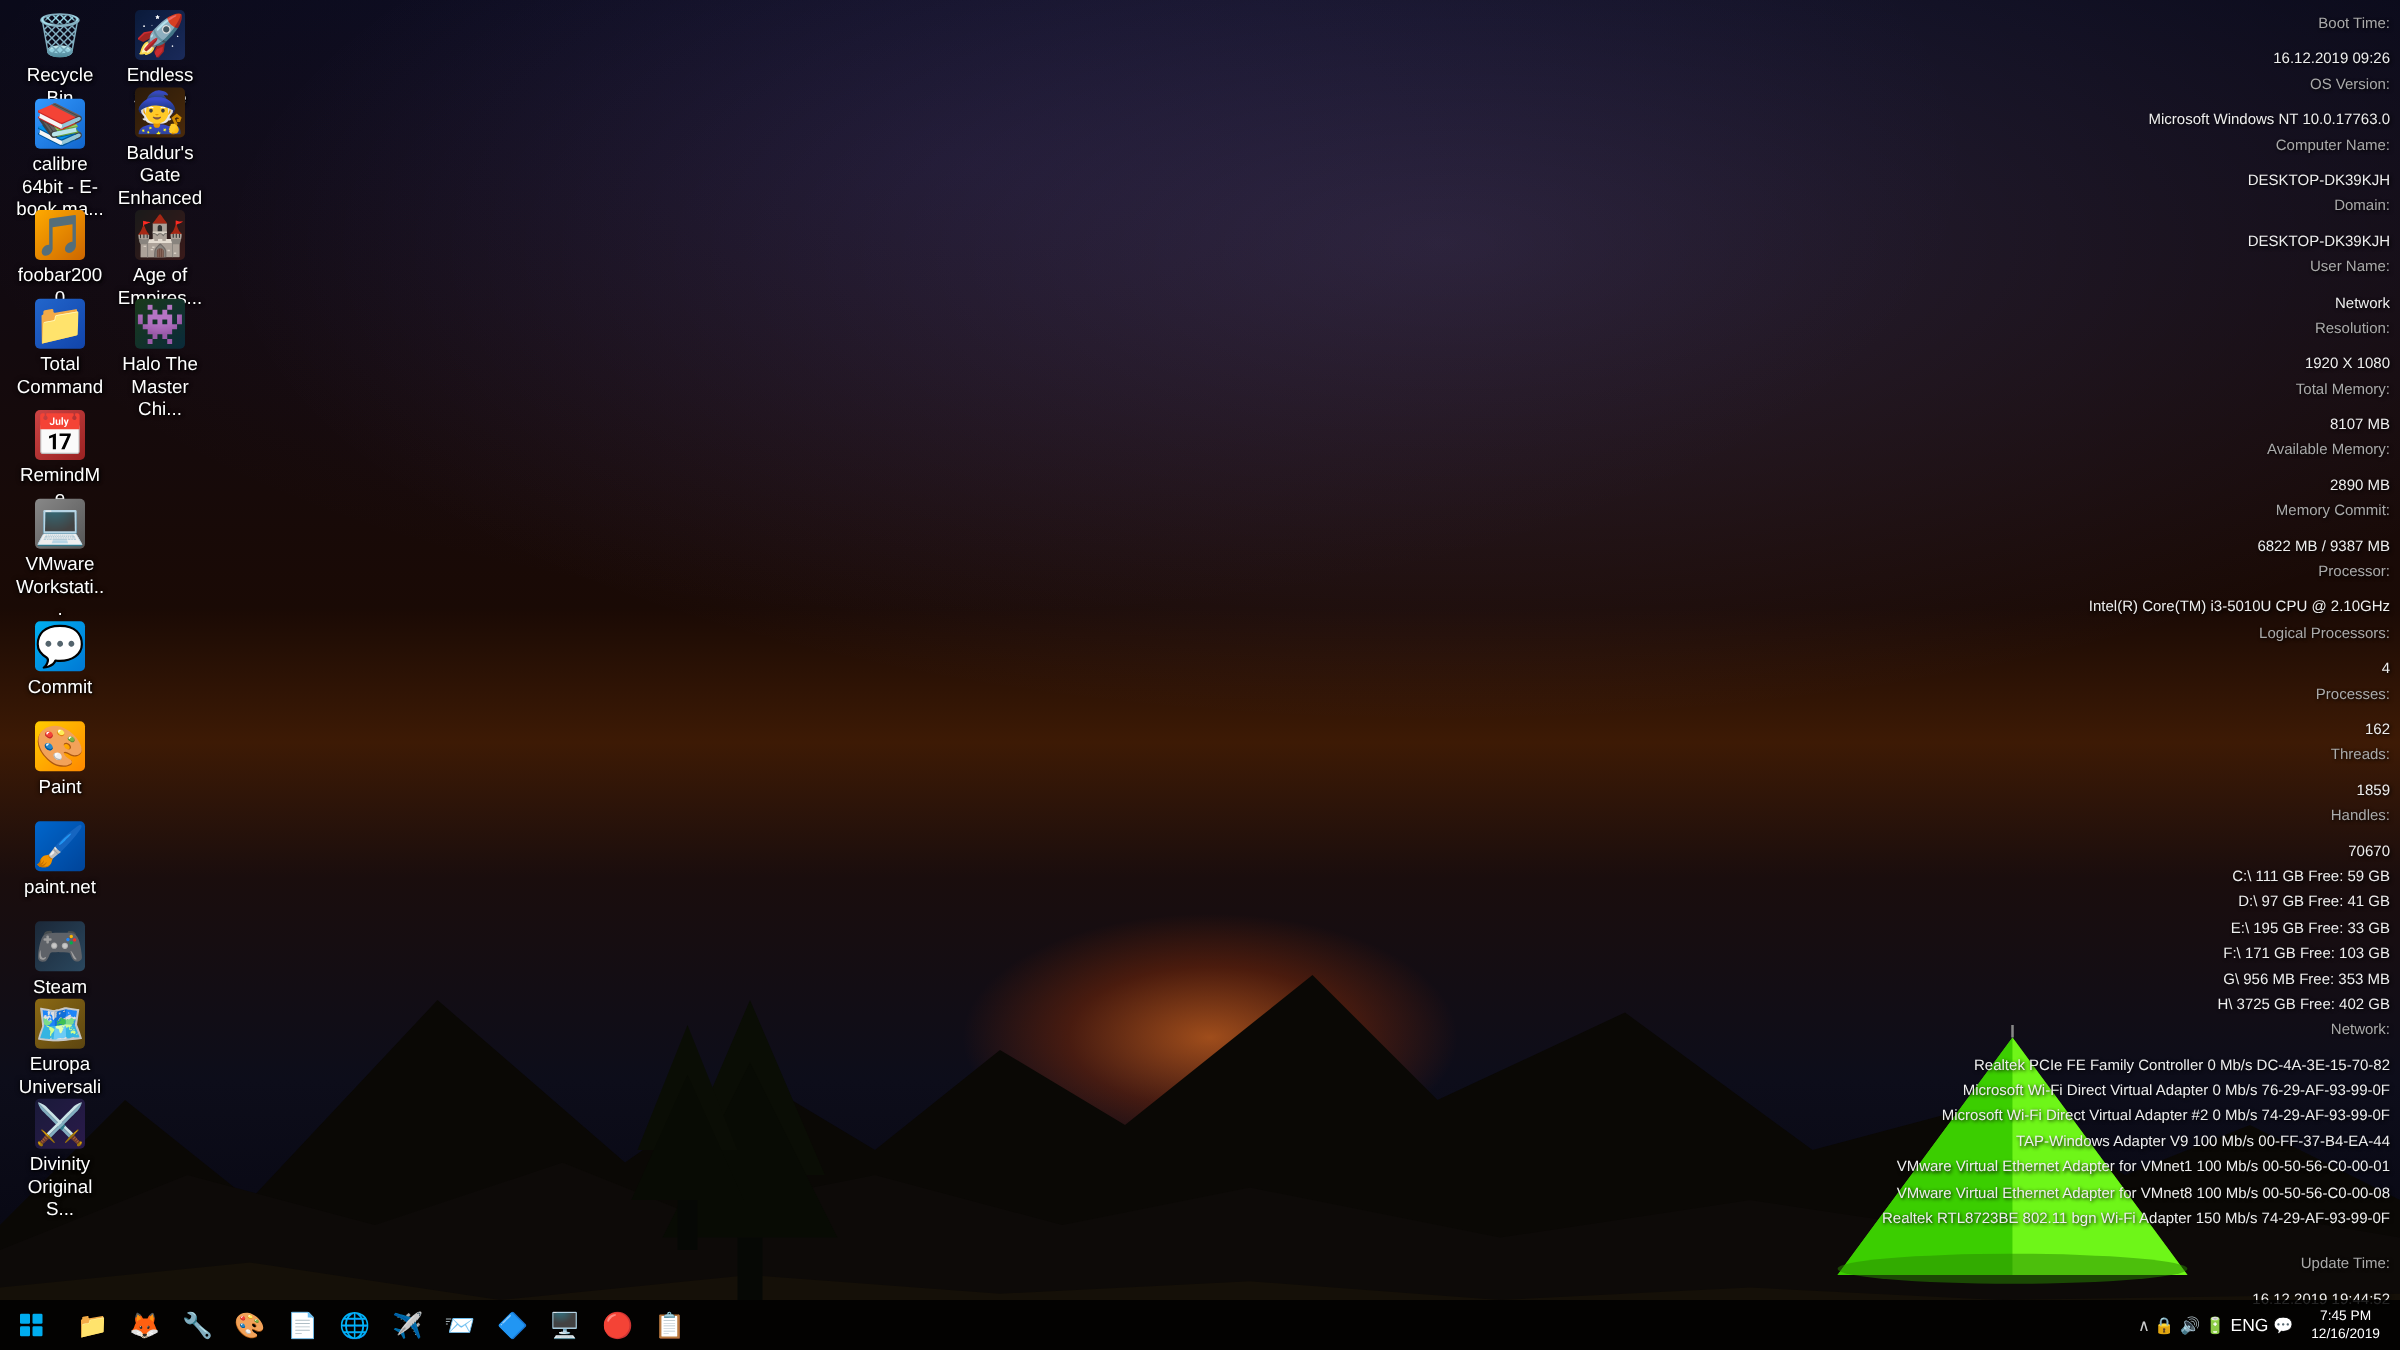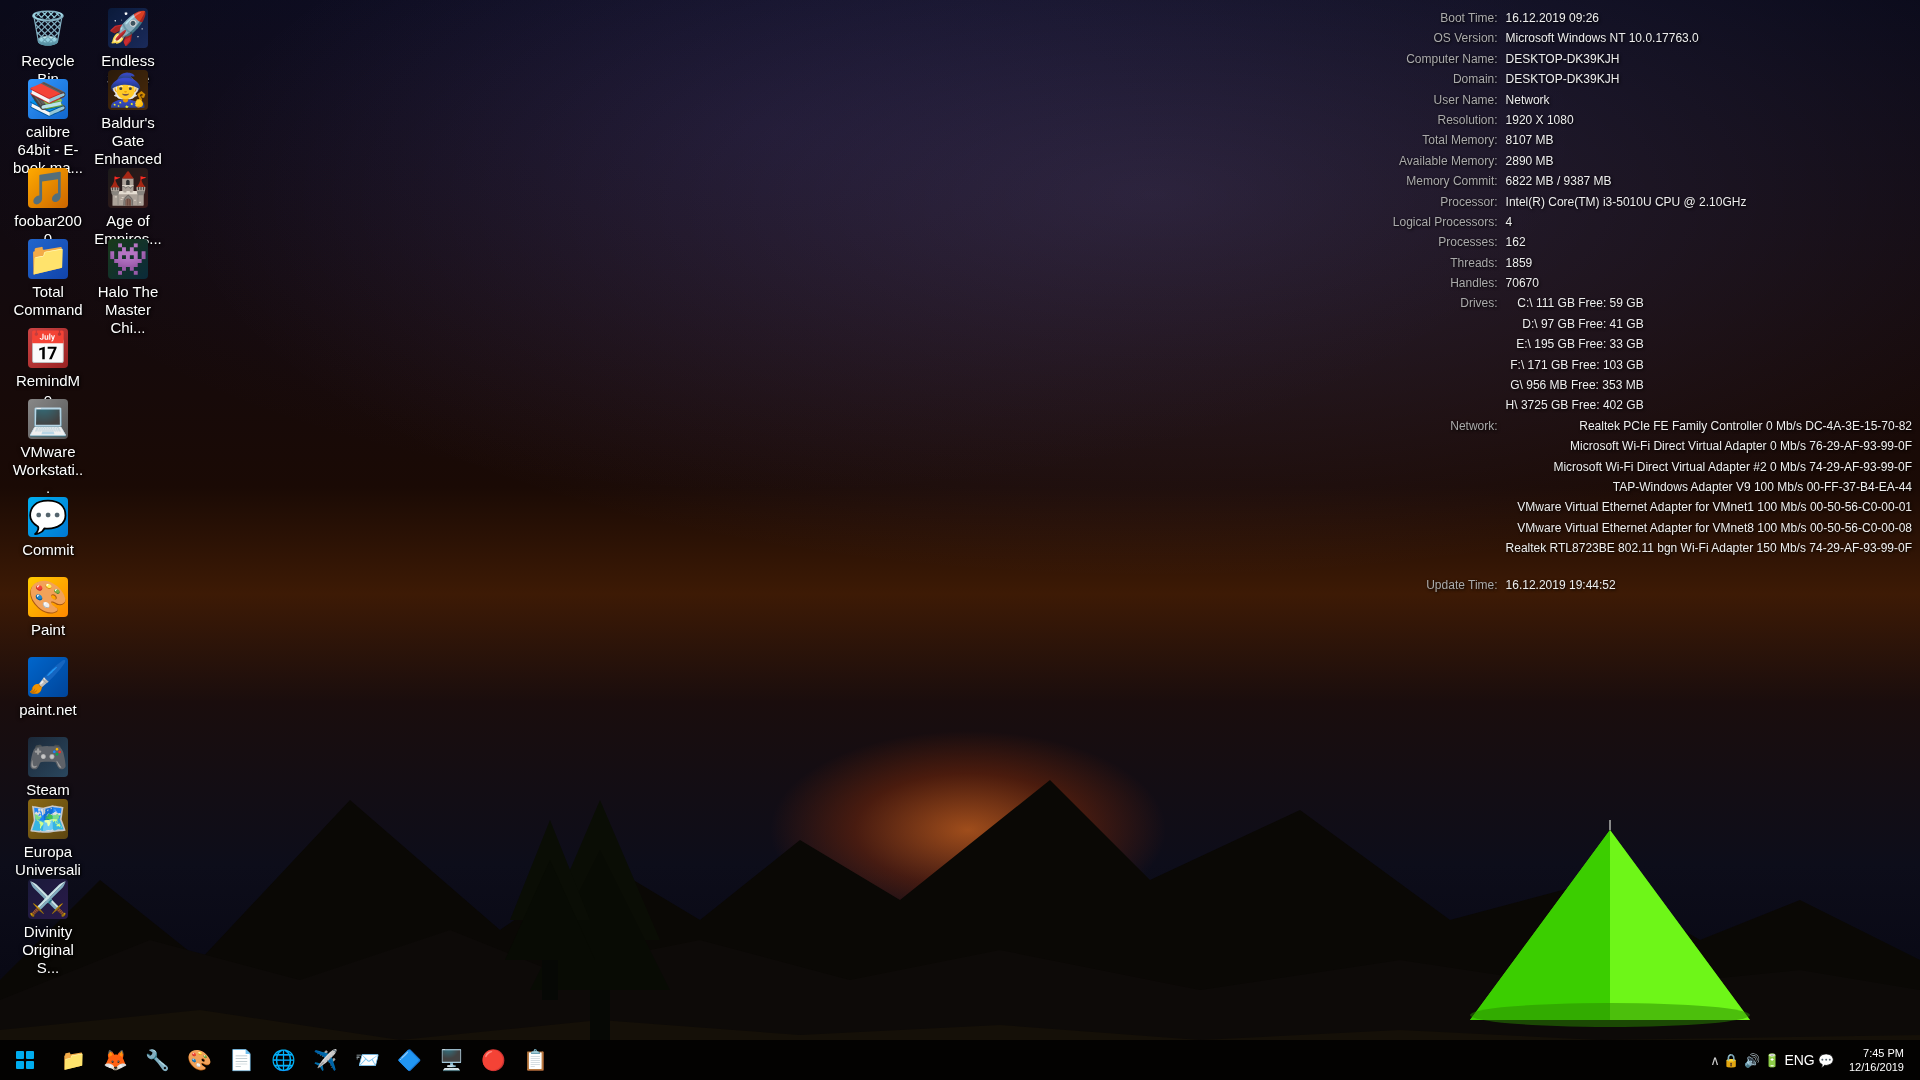--- a/index.html
+++ b/index.html
@@ -97,21 +97,21 @@
       color: #ccc;
     }
     .tray-icon {
       font-size: 13px;
       color: #ccc;
       cursor: pointer;
     }
     #clock {
       display: flex;
       flex-direction: column;
-      align-items: flex-end;
+      align-items: center;
       color: #fff;
       font-size: 11px;
       line-height: 1.3;
       cursor: pointer;
       padding: 0 8px;
     }
 
     
     #desktop-icons {
       position: absolute;
@@ -182,20 +182,21 @@
       right: 8px;
       color: #ddd;
       font-size: 12px;
       line-height: 1.7;
       text-shadow: 1px 1px 3px #000;
       min-width: 500px;
     }
     .sysinfo-row {
       display: flex;
       gap: 8px;
+      flex-direction: column;
     }
     .sysinfo-label {
       color: #aaa;
       min-width: 170px;
       text-align: right;
     }
     .sysinfo-value {
       color: #eee;
       text-align: right;
     }
@@ -357,21 +358,20 @@
     </div>
     <div class="sysinfo-row">
       <span class="sysinfo-label">Threads:</span>
       <span class="sysinfo-value">1859</span>
     </div>
     <div class="sysinfo-row">
       <span class="sysinfo-label">Handles:</span>
       <span class="sysinfo-value">70670</span>
     </div>
     <div class="sysinfo-row" id="drives-row">
-      <span class="sysinfo-label">Drives:</span>
       <span class="sysinfo-value" id="drives-list">
           <div>C:\  111 GB Free:  59 GB</div>
           <div>D:\   97 GB Free:  41 GB</div>
           <div>E:\  195 GB Free:  33 GB</div>
           <div>F:\  171 GB Free:  103 GB</div>
           <div>G\  956 MB Free:  353 MB</div>
           <div>H\  3725 GB Free:  402 GB</div>
         </span>
     </div>
     <div class="sysinfo-row" id="network-row">

